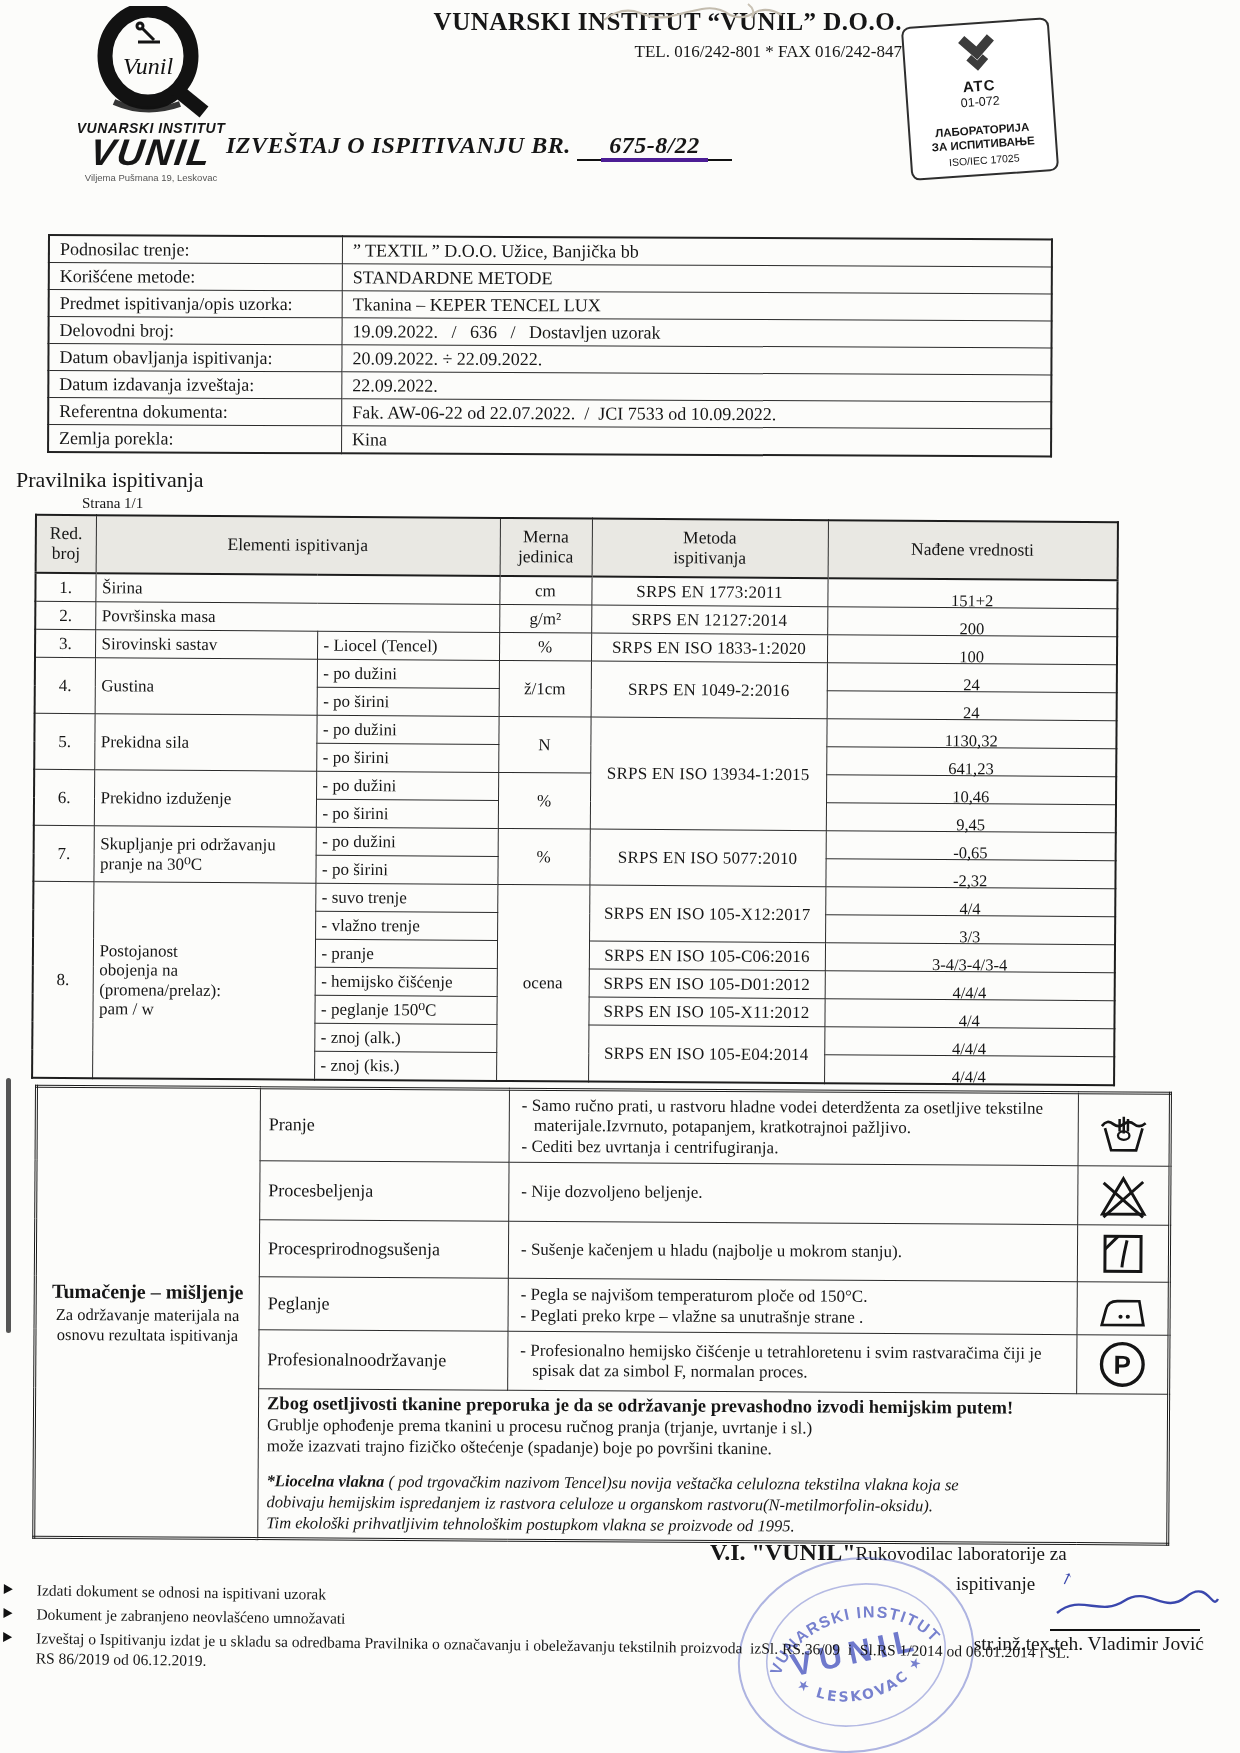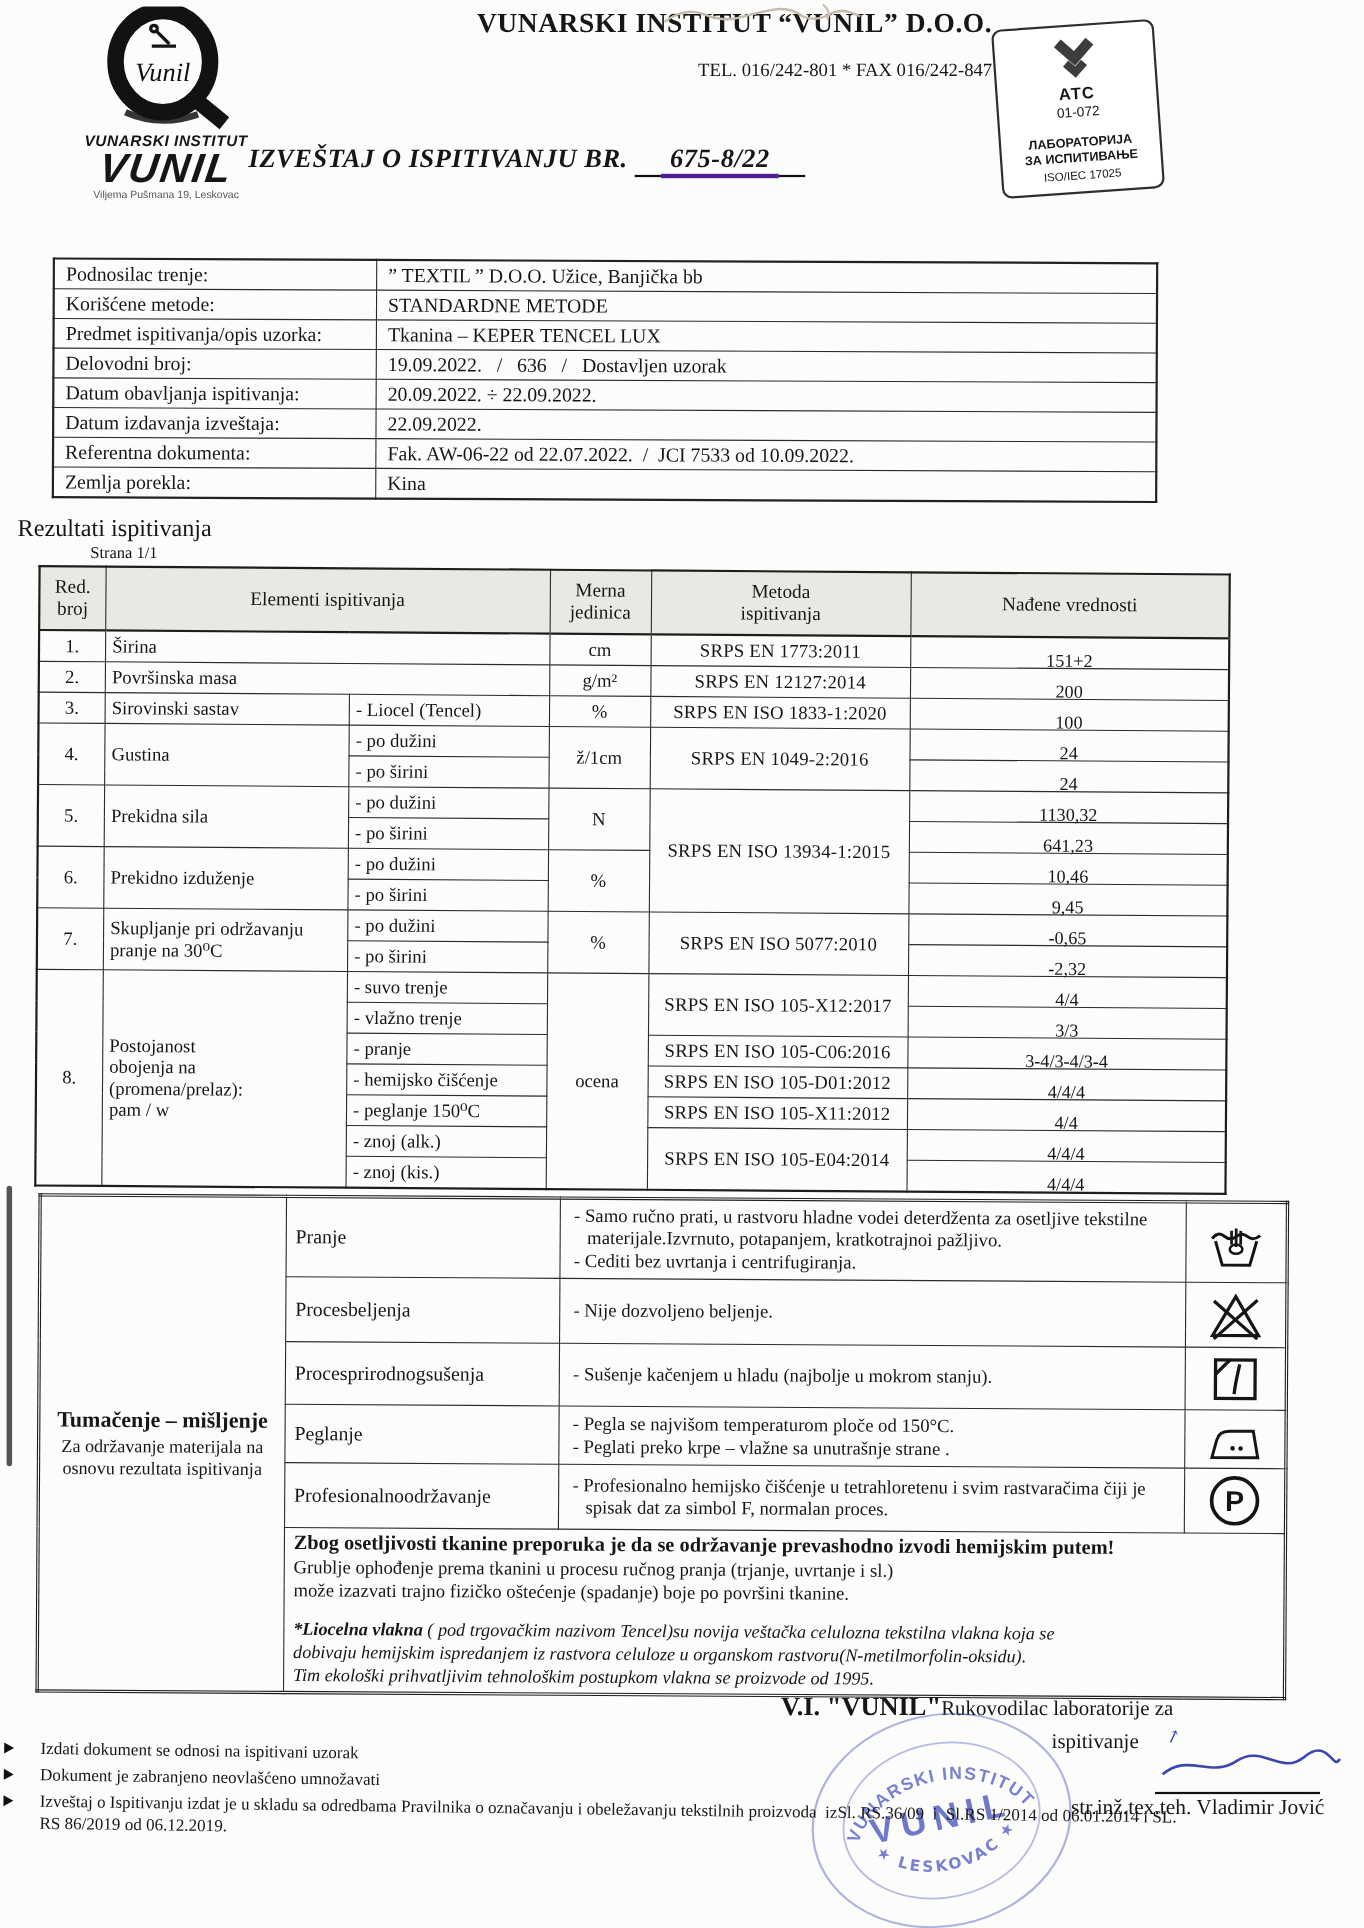--- a/index.html
+++ b/index.html
@@ -13,21 +13,21 @@
   .hdr{position:relative;height:218px;}
   .logo{position:absolute;left:62px;top:6px;width:178px;text-align:center;}
   .qwrap{position:relative;width:150px;height:112px;margin:0 auto;}
   .brand-small{font-family:"Liberation Sans",sans-serif;font-weight:bold;font-style:italic;font-size:14px;letter-spacing:.5px;margin-top:2px;}
   .brand-big{font-family:"Liberation Sans",sans-serif;font-weight:bold;font-style:italic;font-size:37px;letter-spacing:2px;transform:skewX(-8deg);line-height:.9;}
   .brand-addr{font-family:"Liberation Sans",sans-serif;font-size:9.5px;color:#555;margin-top:3px;}
   .hc{position:absolute;left:252px;top:8px;width:650px;text-align:right;}
   .hc .l1{font-size:25px;font-weight:bold;letter-spacing:.5px;}
   .hc .l2{font-size:18px;font-weight:bold;margin-top:3px;}
   .hc .l3{font-size:17.5px;margin-top:2px;}
-  .hc .l4{font-size:17px;margin-top:18px;}
+  .hc .l4{font-size:17px;margin-top:6px;}
   .title-row{position:absolute;left:226px;top:132px;font-size:24px;font-weight:bold;font-style:italic;letter-spacing:.5px;}
   .blankline{display:inline-block;width:24px;border-bottom:2px solid #111;}
   .repnum{border-bottom:4px solid #4c1d95;padding:0 8px;}
   .atc{
     position:absolute;left:906px;top:22px;width:132px;padding:10px 6px 8px;
     border:2.5px solid #2e2e2e;border-radius:9px;background:#fff;
     text-align:center;transform:rotate(-4deg);
     font-family:"Liberation Sans","DejaVu Sans",sans-serif;
   }
   .atc .label{font-weight:bold;font-size:15px;margin-top:3px;letter-spacing:1px;}
@@ -173,21 +173,21 @@
         <td class="lab">Referentna dokumenta:</td>
         <td class="val">Fak. AW-06-22 od 22.07.2022. &nbsp;/ &nbsp;JCI 7533 od 10.09.2022.</td>
       </tr>
       <tr>
         <td class="lab">Zemlja porekla:</td>
         <td class="val">Kina</td>
       </tr>
     </tbody>
   </table>
 
-  <div class="rez">Rezultati ispitivanja</div>
+  <div class="rez">Pravilnika ispitivanja</div>
   <div class="strana">Strana 1/1</div>
 
   <table class="rtab">
     <colgroup>
       <col style="width:60px">
         <col style="width:222px">
         <col style="width:182px">
       <col style="width:92px">
         <col style="width:236px">
         <col style="width:290px">

